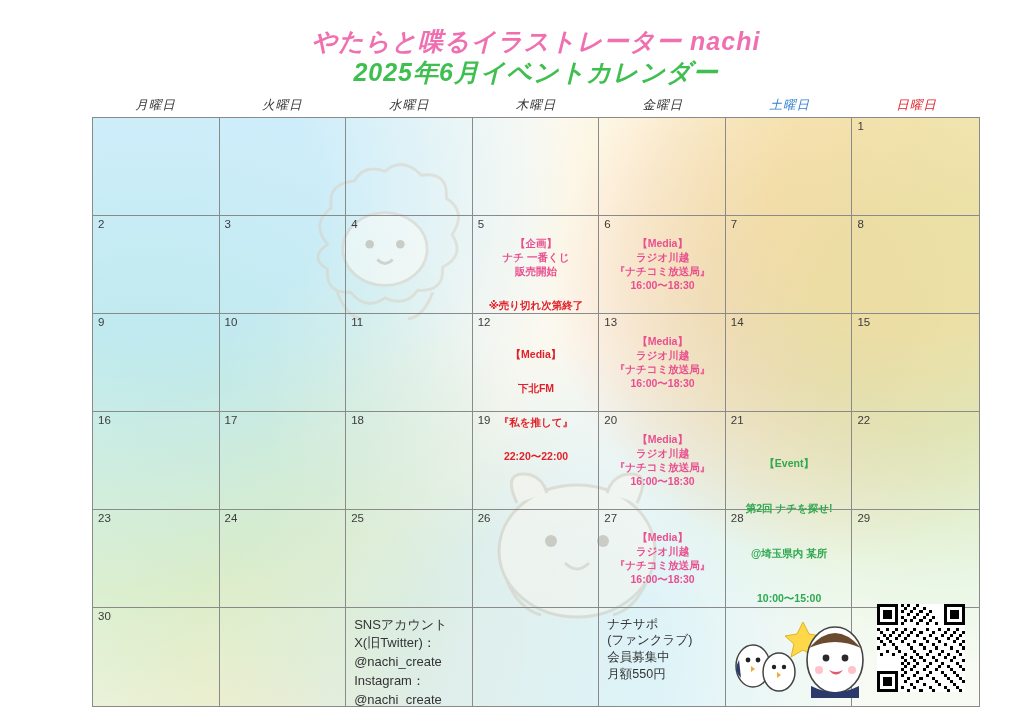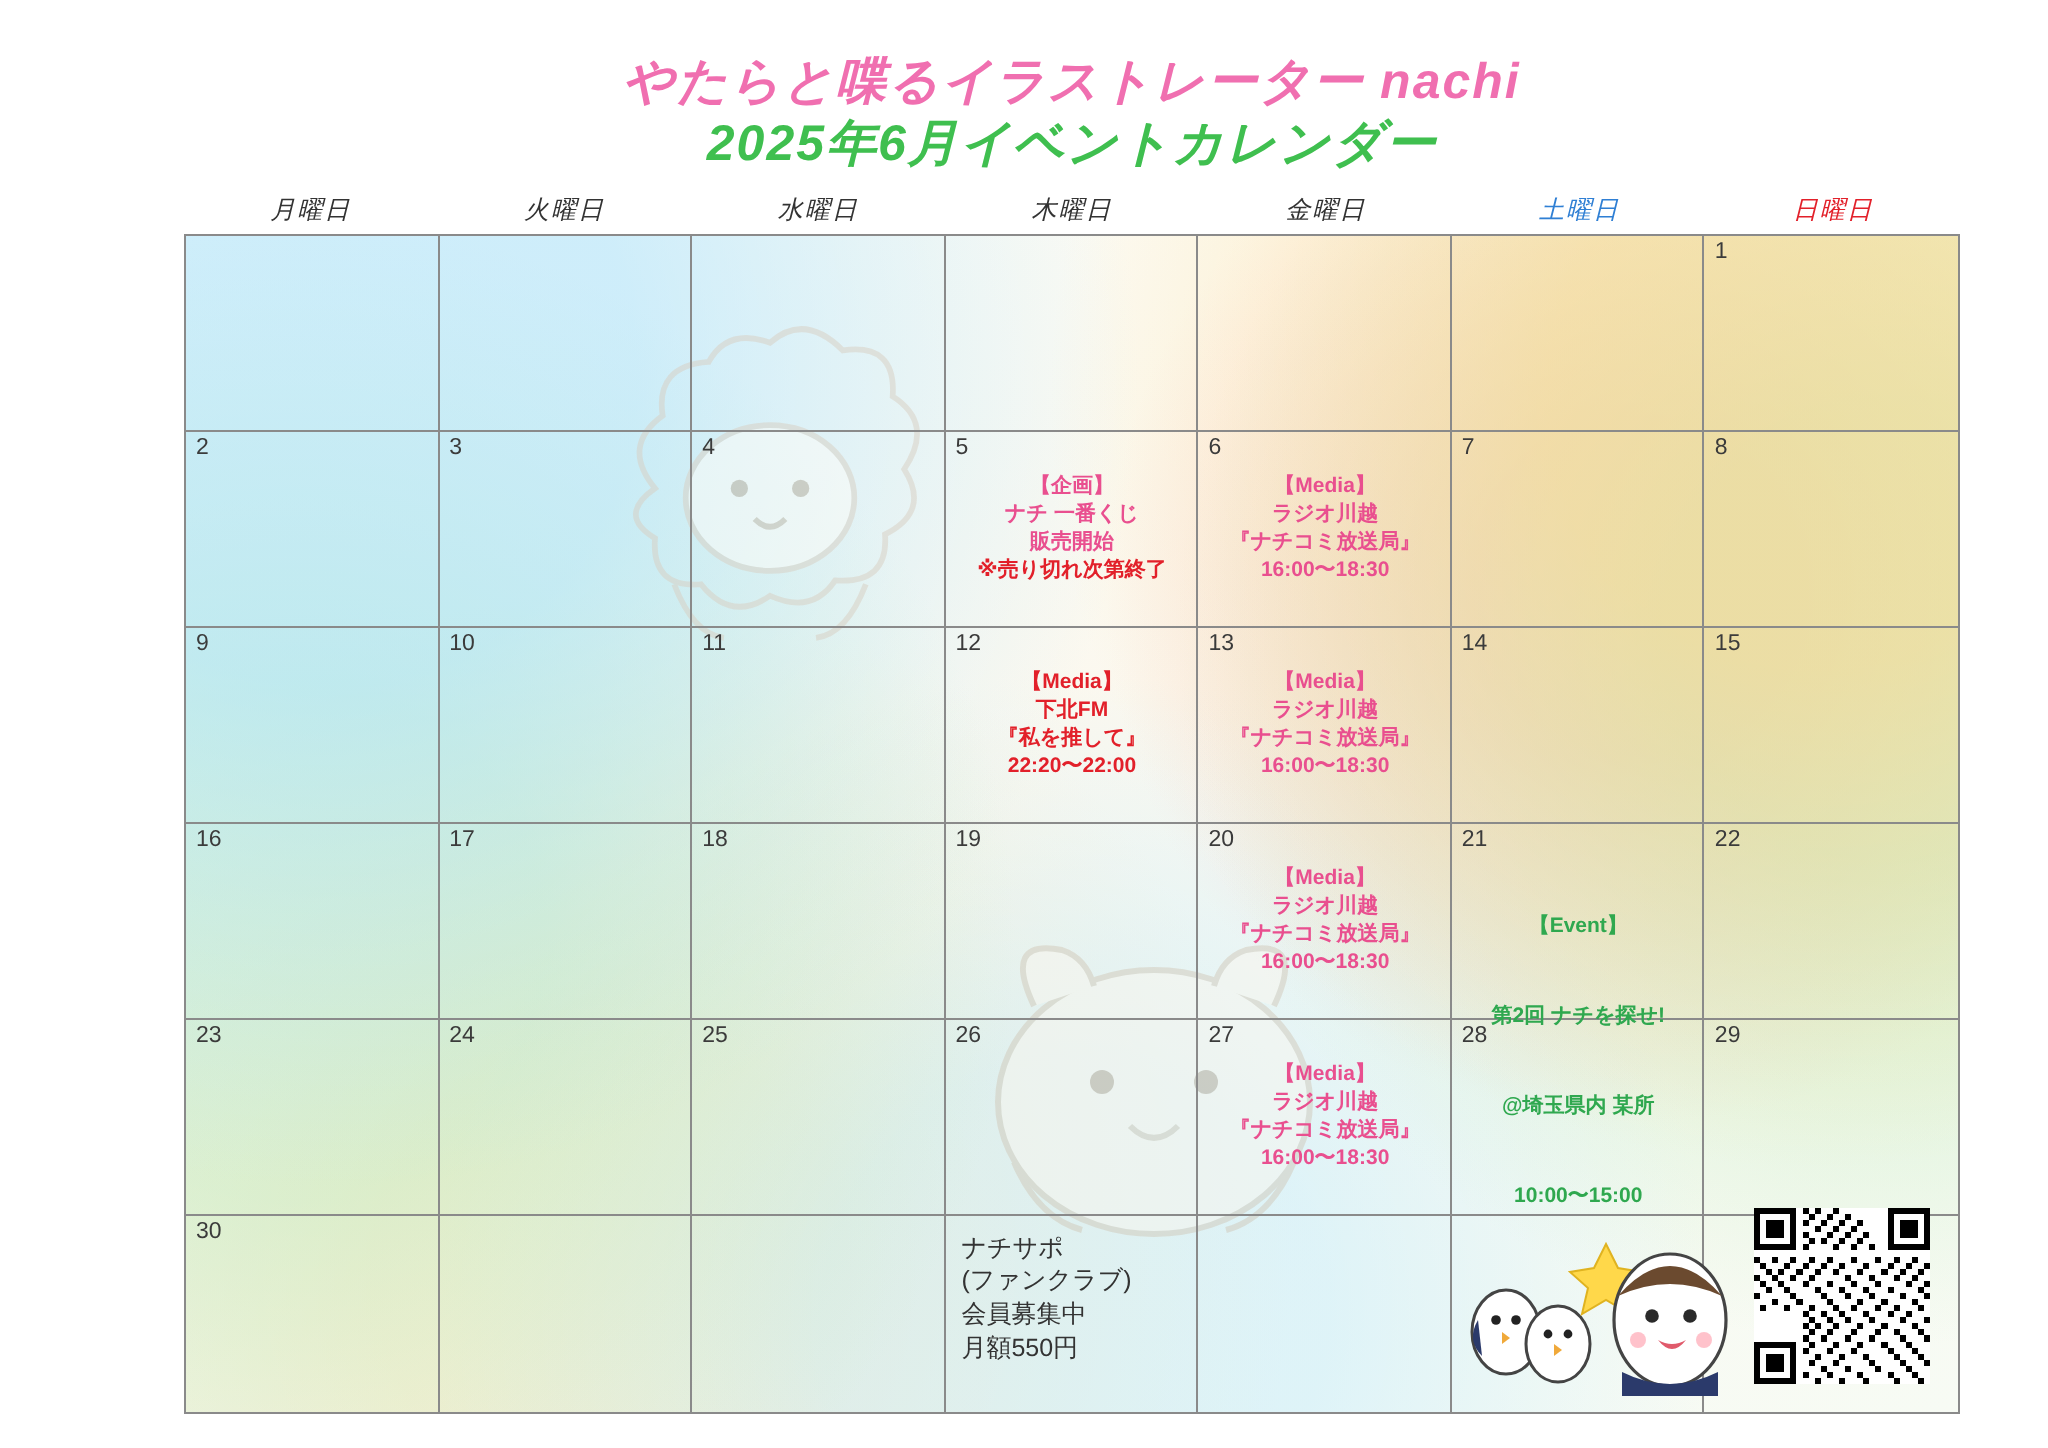--- a/index.html
+++ b/index.html
@@ -120,21 +120,21 @@
     line-height:1;
   }
   .events{
     margin-top:7px;
     text-align:center;
     line-height:1.32;
     font-size:10.5px;
     font-weight:bold;
   }
   .ev-pink{color:#e94f8f;}
-  .ev-red{color:#e2202a;}
+  .ev-red{color:#e2202a;margin-top:20px;}
   .ev-green{color:#2fa84f;margin-top:31px;}
   .ev-line{white-space:nowrap;}
 
   
   .footer-cell{
     padding:8px 6px 0 8px;
   }
   .sns-block{
     font-size:13px;
     color:#333;
@@ -366,20 +366,28 @@
             <div class="daynum">28</div>
           </div>
         <div class="cell">
             <div class="daynum">29</div>
           </div>
 
         <div class="cell row-last" style="border-bottom:none;">
           <div class="daynum">30</div>
         </div>
         <div class="cell row-last" style="border-bottom:none;"></div>
+        <div class="cell row-last footer-cell" style="border-bottom:none;">
+          <div class="sns-block">
+            <div>SNSアカウント</div>
+            <div>X(旧Twitter)：@nachi_create</div>
+            <div>Instagram：@nachi_create</div>
+
+          </div>
+        </div>
         <div class="cell row-last" style="border-bottom:none;"></div>
         <div class="cell row-last footer-cell" style="border-bottom:none;">
           <div class="fan-block">
             <div>ナチサポ</div>
             <div>(ファンクラブ)</div>
             <div>会員募集中</div>
             <div>月額550円</div>
           </div>
         </div>
         <div class="cell row-last" style="border-bottom:none;"></div>

